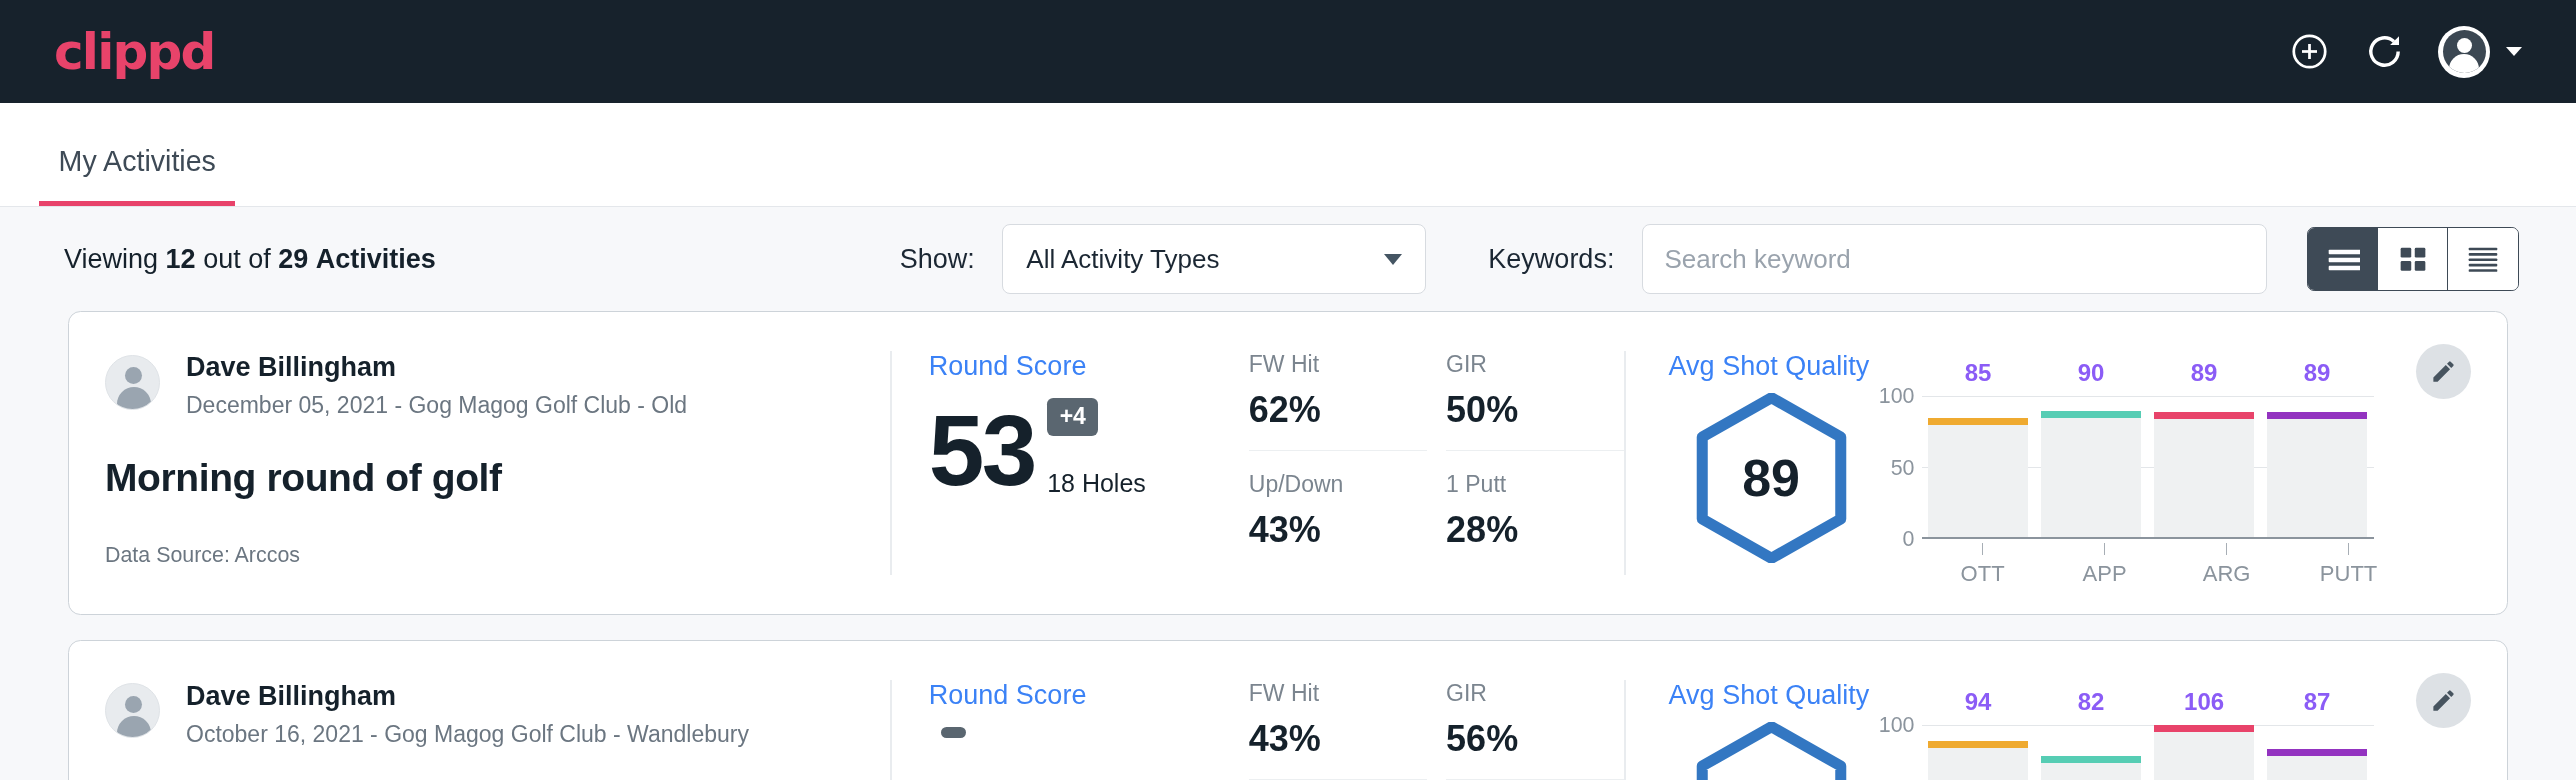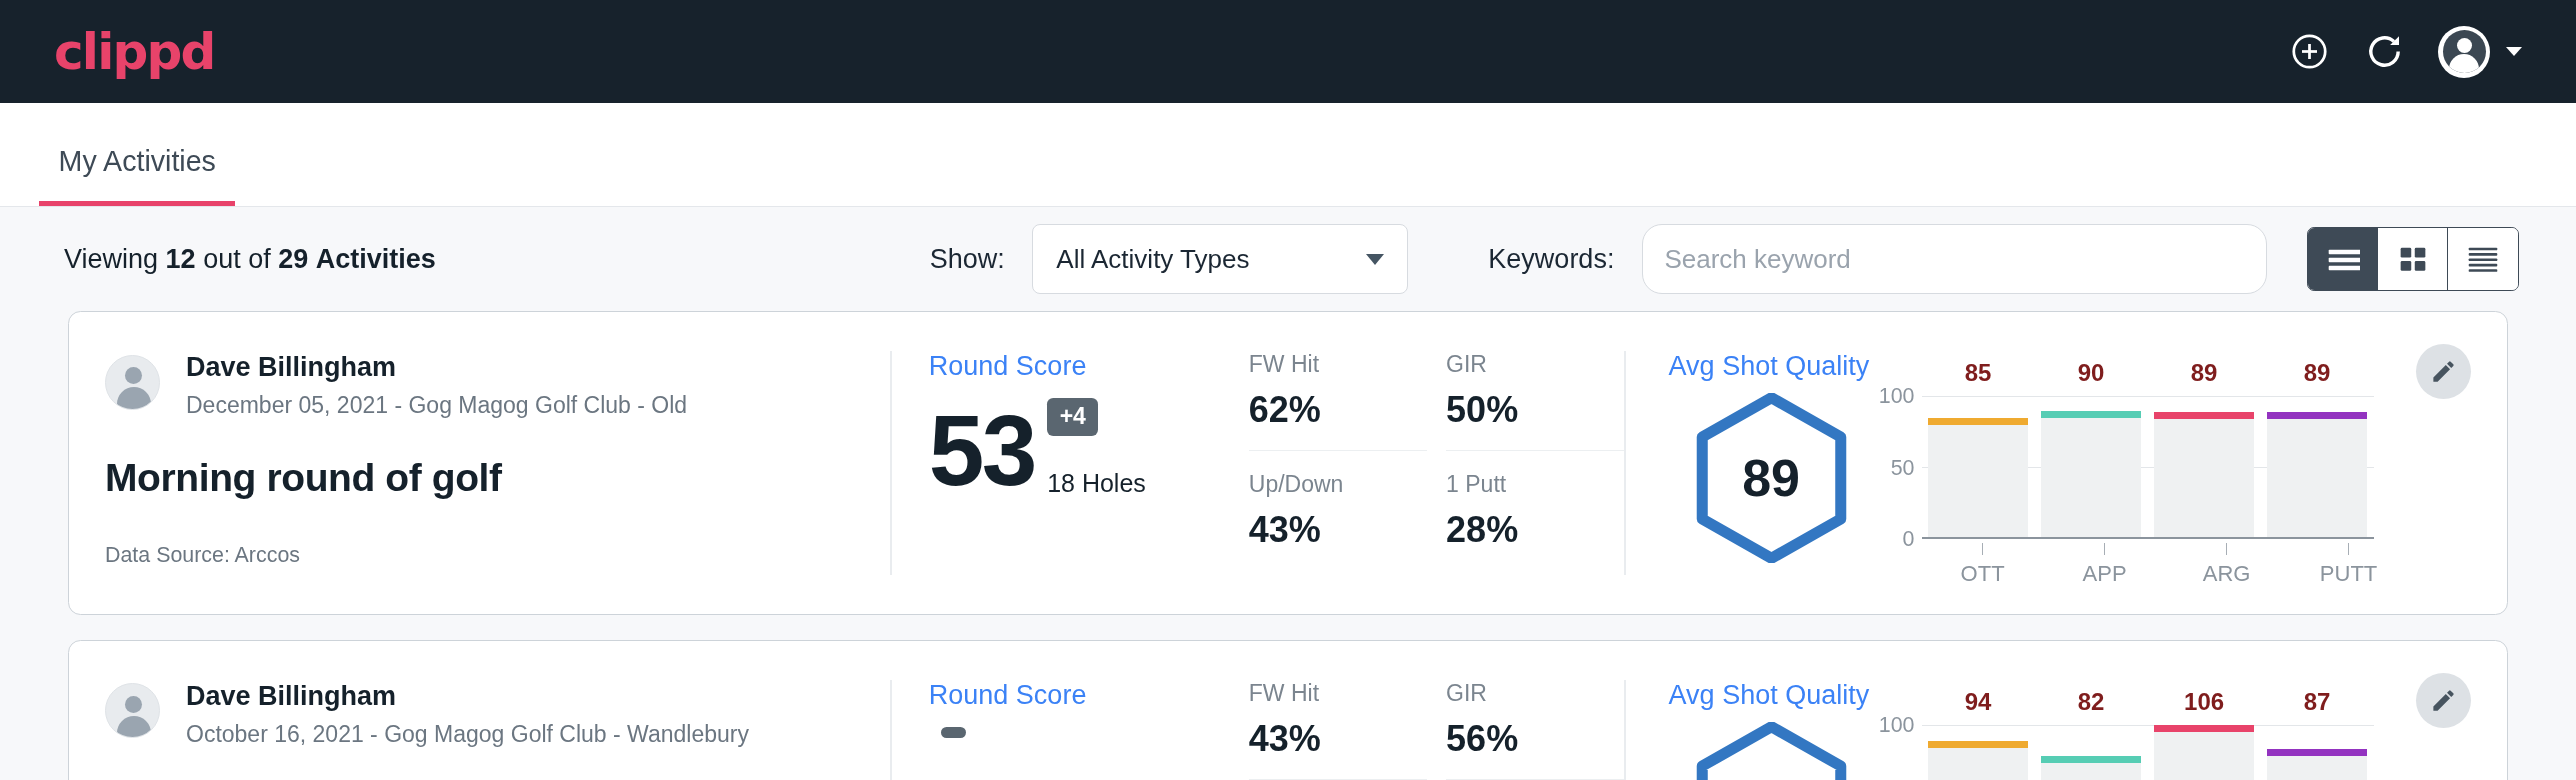--- a/index.html
+++ b/index.html
@@ -119,42 +119,42 @@
   }
   .viewing b { font-weight: 700; margin-top: 37px; }
   .filter-right {
     margin-left: auto;
     display: flex;
     align-items: center;
     gap: 8px;
   }
   .flabel { font-size: 27px; color: #1b2733; margin-right: 19.6px; }
   .select {
-    width: 376px; height: 70px;
+    width: 424px; height: 70px;
     background: #fff;
     border: 0.9px solid #d7dbe0;
     border-radius: 8px;
     display: flex; align-items: center;
     padding: 0 23px;
     font-size: 26px; color: #1b2733;
     cursor: pointer;
-    margin-right: 72px;
+    margin-right: 54px;
   }
   .select .sel-chev {
     margin-left: auto;
     width: 0; height: 0;
     border-left: 9.8px solid transparent;
     border-right: 9.8px solid transparent;
     border-top: 11.6px solid #455563;
   }
   .searchbox {
     width: 625px; height: 70px;
     background: #fff;
     border: 0.9px solid #d7dbe0;
-    border-radius: 20px;
+    border-radius: 8px;
     display: flex; align-items: center;
     padding: 0 21.4px;
     font-size: 26px;
     color: #9aa3ad;
     cursor: text;
     margin-right: 32px;
   }
   .viewtoggle {
     display: flex;
     border: 1.8px solid #3e4a56;
@@ -275,21 +275,21 @@
   }
   .plot {
     flex: 1; position: relative; height: 143px;
     display: flex; align-items: flex-end; justify-content: space-around;
     border-bottom: 2.7px solid #8b949d;
   }
   .gridline { position: absolute; left: 0; right: 0; height: 0.9px; background: #e3e6e9; }
   .barslot { width: 22%; position: relative; display: flex; flex-direction: column; align-items: center; justify-content: flex-end; height: 100%; }
   .bar-val {
     position: absolute; top: -37px; left: 0; right: 0;
-    text-align: center; font-size: 24px; font-weight: 700; color: #7f1d1d;
+    text-align: center; font-size: 24px; font-weight: 700; color: #8b5cf6;
   }
   .bar {
     width: 100%; background: #eff1f2; position: relative;
   }
   .bar-cap { position: absolute; top: 0; left: 0; right: 0; height: 7.1px; }
   .xlabels { display: flex; justify-content: space-around; margin-left: 48px; margin-top: 3.6px;}
   .xlab { width: 22%; text-align: center; font-size: 22px; color: #8b949d; }
   .xtick { width: 1.8px; height: 12.5px; background: #a7aeb5; margin: 0 auto 5.4px auto; }
 
   .edit-btn {

